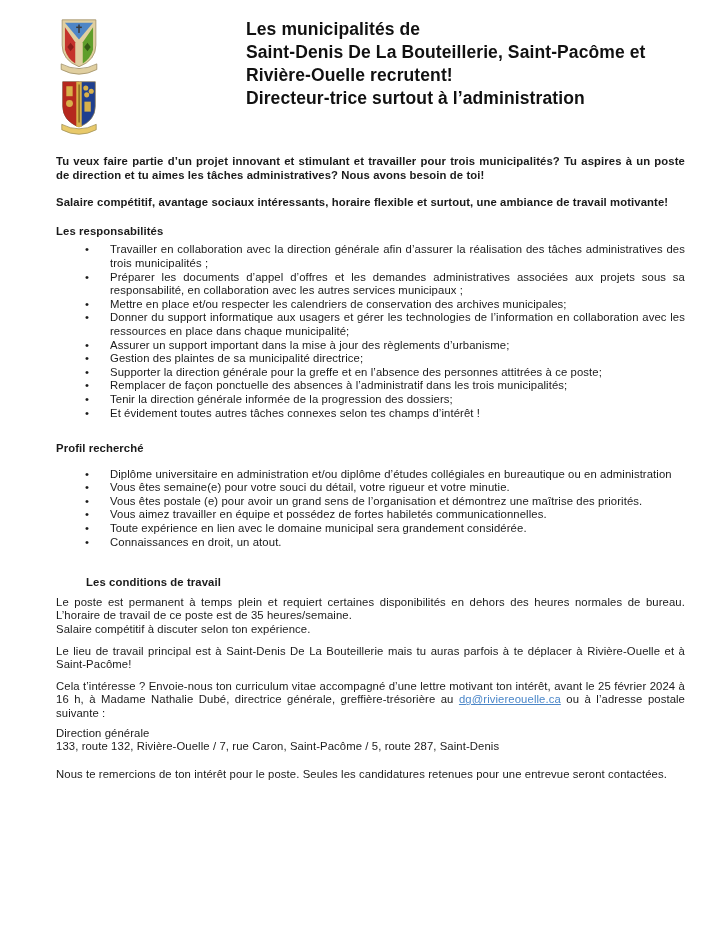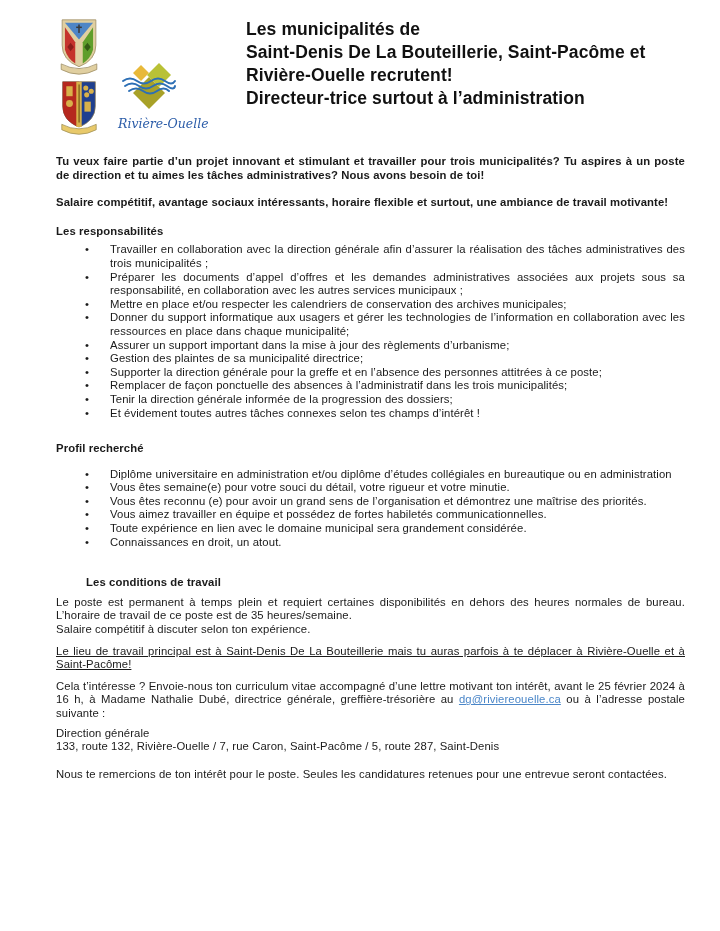--- a/index.html
+++ b/index.html
@@ -40,21 +40,21 @@
   ul.doc-list { list-style:none; margin-top:5px; }
   ul.doc-list li {
     position:relative; padding-left:54px; text-align:justify;
   }
   ul.doc-list li::before {
     content:"\2022"; position:absolute; left:29px; top:0;
     font-size:11.3px;
   }
   ul.list-profil { margin-top:12px; }
   .p-cond1 { margin-top:6px; }
-  .p-lieu  { margin-top:8px;text-decoration:underline; }
+  .p-lieu  { margin-top:8px; }
   .p-apply { margin-top:8px; }
   .p-addr  { margin-top:6px; text-align:left; }
   .p-close { margin-top:14px; }
   a.email-link { color:#4a86c8; text-decoration:underline; cursor:pointer; }
 </style>
 </head>
 <body>
 
 <div class="page">
 
@@ -67,33 +67,20 @@
         <path d="M8 6 L23 24 L38 6 Z" fill="#4f86c6"></path>
         <path d="M8 11 L19 27 L19 49.5 Q11 45 8 35 Z" fill="#c5342c"></path>
         <path d="M38 11 L27 27 L27 49.5 Q35 45 38 35 Z" fill="#5f9e2b"></path>
         <rect x="22.2" y="8" width="1.6" height="9" fill="#3a3a3a"></rect>
         <rect x="20" y="10.2" width="6" height="1.6" fill="#3a3a3a"></rect>
         <path d="M10.5 32 l3.5 -4.5 3.5 4.5 -3.5 4.5 z" fill="#8c1f1a"></path>
         <path d="M28.5 32 l3.5 -4.5 3.5 4.5 -3.5 4.5 z" fill="#335c14"></path>
         <path d="M4 50 Q23 60 42 50 l0 6 Q23 66 4 56 Z" fill="#e0cfa0" stroke="#9a8a60" stroke-width="0.8"></path>
       </svg>
 
-      <div class="ro-logo">
-        <svg viewBox="0 0 60 62" aria-hidden="true">
-          <path d="M22 12 L30 20 L22 28 L14 20 Z" fill="#e8b93a"></path>
-          <path d="M40 10 L52 22 L40 34 L28 22 Z" fill="#b9c136"></path>
-          <path d="M30 24 L46 40 L30 56 L14 40 Z" fill="#a8a128"></path>
-          <g fill="none" stroke="#2d6fb5" stroke-width="2" stroke-linecap="round">
-            <path d="M4 28 q7 -5 14 0 t14 0 t14 0 t10 0"></path>
-            <path d="M6 33 q7 -5 14 0 t14 0 t14 0 t8 0"></path>
-            <path d="M10 38 q7 -5 14 0 t14 0 t12 0"></path>
-          </g>
-        </svg>
-        <div class="ro-caption">Rivière-Ouelle</div>
-      </div>
 
       <svg class="crest-bottom" viewBox="0 0 46 64" aria-hidden="true">
         <path d="M5 3 H41 V30 Q41 46 23 53 Q5 46 5 30 Z" fill="#1f3f8f" stroke="#8a7a50" stroke-width="0.8"></path>
         <path d="M5 3 H23 V53 Q5 46 5 30 Z" fill="#b5281e"></path>
         <rect x="20" y="3" width="6" height="50" fill="#d8b14a"></rect>
         <rect x="9" y="8" width="7" height="11" fill="#d8b14a"></rect>
         <circle cx="12.5" cy="27" r="3.8" fill="#d8b14a"></circle>
         <circle cx="30.5" cy="10" r="2.8" fill="#d8b14a"></circle>
         <circle cx="36.5" cy="13.5" r="2.8" fill="#d8b14a"></circle>
         <circle cx="31.5" cy="17.5" r="2.8" fill="#d8b14a"></circle>
@@ -130,21 +117,21 @@
       <li>Remplacer de façon ponctuelle des absences à l’administratif dans les trois municipalités;</li>
       <li>Tenir la direction générale informée de la progression des dossiers;</li>
       <li>Et évidement toutes autres tâches connexes selon tes champs d’intérêt !</li>
     </ul>
 
     <h2 class="sec-heading h-profil">Profil recherché</h2>
 
     <ul class="doc-list list-profil">
       <li>Diplôme universitaire en administration et/ou diplôme d’études collégiales en bureautique ou en administration</li>
       <li>Vous êtes semaine(e) pour votre souci du détail, votre rigueur et votre minutie.</li>
-      <li>Vous êtes reconnu (e) pour avoir un grand sens de l’organisation et démontrez une maîtrise des priorités.</li>
+      <li>Vous êtes postale (e) pour avoir un grand sens de l’organisation et démontrez une maîtrise des priorités.</li>
       <li>Vous aimez travailler en équipe et possédez de fortes habiletés communicationnelles.</li>
       <li>Toute expérience en lien avec le domaine municipal sera grandement considérée.</li>
       <li>Connaissances en droit, un atout.</li>
     </ul>
 
     <h2 class="sec-heading h-cond">Les conditions de travail</h2>
 
     <div class="p-cond1">
       <div class="para">Le poste est permanent à temps plein et requiert certaines disponibilités en dehors des heures normales de bureau.  L’horaire de travail de ce poste est de 35 heures/semaine.</div>
       <div class="para">Salaire compétitif à discuter selon ton expérience.</div>

